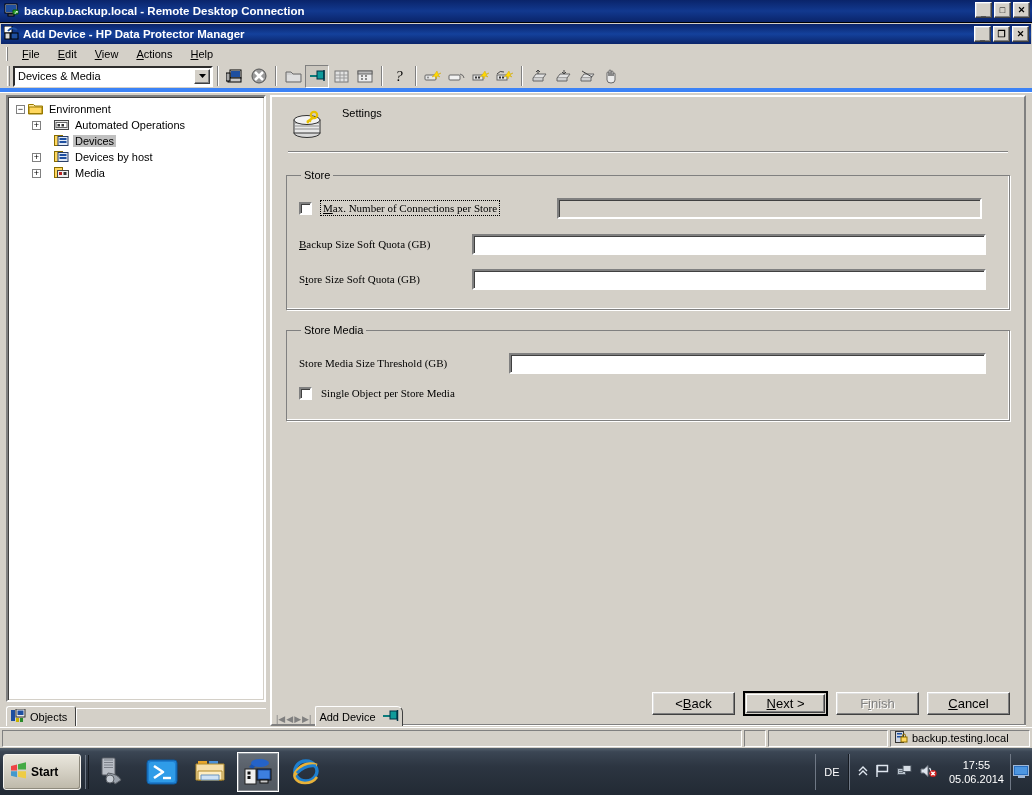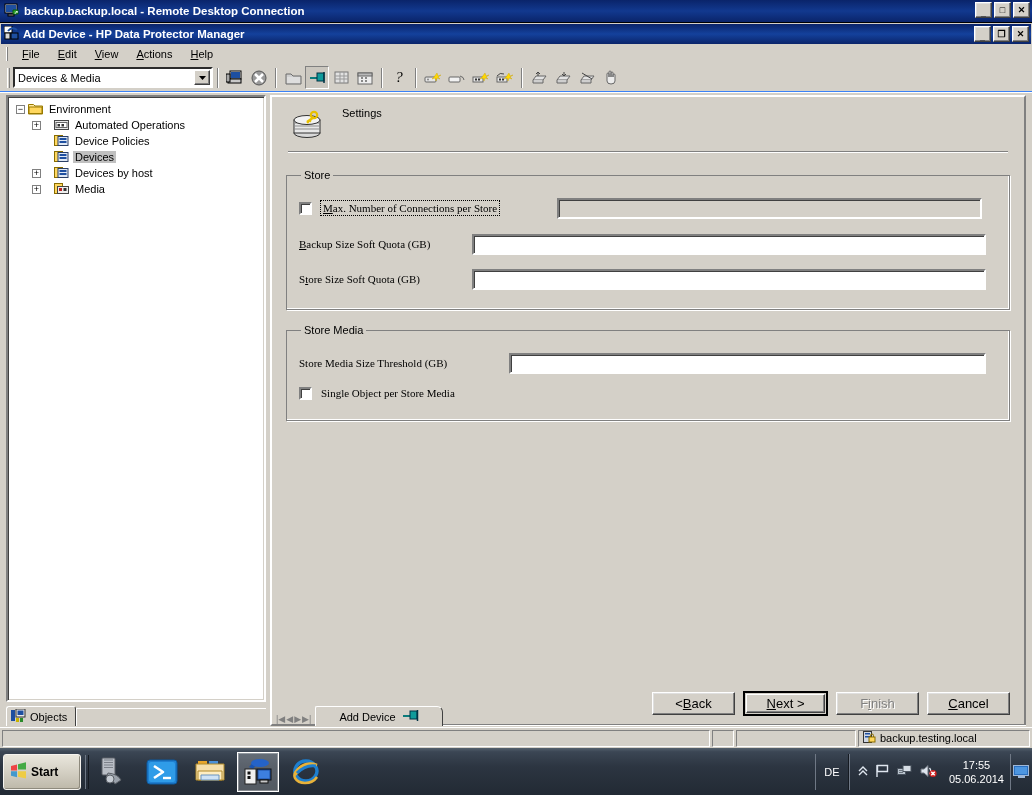--- a/index.html
+++ b/index.html
@@ -44,21 +44,21 @@
 
   
   .menubar { height: 20px; display: flex; align-items: center; padding-left: 6px; gap: 2px;
              background: #d4d0c8; border-bottom: none; }
   .menubar .sep-left { width: 2px; height: 14px; border-left: 1px solid #fff; border-right: 1px solid #808080; margin-right: 4px;}
   .menu-item { padding: 2px 8px; font-size: 11px; color: #000; cursor: default; }
   .menu-item u { text-decoration: underline; }
 
   
   .toolbar { height: 28px; display: flex; align-items: center; padding: 0 4px;
-             background: #d4d0c8; border-bottom: 1px solid #3b82f6; box-shadow: 0 1px 0 #fff; }
+             background: #d4d0c8; border-bottom: 4px solid #3b82f6; box-shadow: 0 1px 0 #fff; }
   .tb-grip { width: 3px; height: 20px; border-left: 1px solid #fff; border-right: 1px solid #808080; margin: 0 3px; }
   .combo { position: relative; width: 200px; height: 21px; background: #fff;
            border: 2px inset #d4d0c8; border-top-color:#808080; border-left-color:#808080;
            border-right-color:#fff; border-bottom-color:#fff;
            display: flex; align-items: center; padding-left: 3px; font-size: 11px; }
   .combo .arrowbtn { position: absolute; right: 1px; top: 1px; width: 16px; height: 15px;
         background: #d4d0c8; border: 1px solid #fff; border-right-color:#404040; border-bottom-color:#404040;
         box-shadow: inset -1px -1px 0 #808080; display:flex; align-items:center; justify-content:center; }
   .tb-sep { width: 2px; height: 20px; border-left: 1px solid #808080; border-right: 1px solid #fff; margin: 0 4px; }
   .tb-btn { width: 24px; height: 23px; display: flex; align-items: center; justify-content: center; }
@@ -107,21 +107,21 @@
   .btn.default { border: 2px solid #000; width: 85px; height: 25px; box-shadow: none; position: relative; }
   .btn.default .inner { position:absolute; inset:1px; border:1px solid #fff; border-right-color:#404040;
        border-bottom-color:#404040; box-shadow: inset -1px -1px 0 #808080; display:flex;
        align-items:center; justify-content:center; }
   .btn.disabled { color: #808080; text-shadow: 1px 1px 0 #fff; }
 
   
   .tabstrip { position: absolute; left: 272px; right: 6px; bottom: 22px; height: 22px;
               display: flex; align-items: flex-end; }
   .navbtns { display: flex; align-items: center; gap: 1px; padding: 0 4px 2px 4px; color: #808080; font-size: 9px; }
-  .doctab { height: 20px; display: flex; align-items: center; gap: 6px; padding: 0 23px;
+  .doctab { height: 20px; display: flex; align-items: center; gap: 6px; padding: 0 3px;
             background: #d4d0c8; border: 1px solid #fff; border-right-color: #404040; border-bottom: none;
             border-top-left-radius: 2px; border-top-right-radius: 6px; font-size: 11px; }
   .tabstrip-rest { flex: 1; height: 18px; border-bottom: 1px solid #fff; }
 
   
   .statusbar { position: absolute; left: 0; bottom: 0; width: 1032px; height: 21px;
                display: flex; align-items: center; padding: 0 2px; gap: 2px; background: #d4d0c8;
                border-top: 1px solid #fff; }
   .sb-cell { height: 17px; border: 1px solid #808080; border-right-color: #fff; border-bottom-color: #fff;
              display: flex; align-items: center; padding: 0 4px; gap: 4px; font-size: 11px; }
@@ -365,33 +365,20 @@
               <svg width="15" height="13" viewBox="0 0 15 13">
                 <rect x="0.5" y="2.5" width="14" height="9" fill="#e8e8e8" stroke="#444"></rect>
                 <rect x="2" y="4.5" width="11" height="5" fill="#fff" stroke="#666"></rect>
                 <rect x="3.5" y="6" width="2.5" height="2.5" fill="#333"></rect>
                 <rect x="7.5" y="6" width="2.5" height="2.5" fill="#333"></rect>
               </svg>
             </span>
             <span class="lbltxt">Automated Operations</span>
           </div>
 
-          <div class="tnode" style="padding-left:20px">
-            <div class="spacer"></div>
-            <span class="dots"></span>
-            <span style="margin-right:4px">
-              <svg width="15" height="13" viewBox="0 0 15 13">
-                <rect x="0.5" y="1.5" width="8" height="10" fill="#ffd75e" stroke="#8a6d00"></rect>
-                <rect x="4" y="2.5" width="10" height="9" fill="#dfe8f5" stroke="#2a3f66"></rect>
-                <rect x="5.5" y="4" width="7" height="2" fill="#1e4fa0"></rect>
-                <rect x="5.5" y="7" width="7" height="2" fill="#1e4fa0"></rect>
-              </svg>
-            </span>
-            <span class="lbltxt">Device Policies</span>
-          </div>
 
           <div class="tnode" style="padding-left:20px">
             <div class="spacer"></div>
             <span class="dots"></span>
             <span style="margin-right:4px">
               <svg width="15" height="13" viewBox="0 0 15 13">
                 <rect x="0.5" y="1.5" width="8" height="10" fill="#ffd75e" stroke="#8a6d00"></rect>
                 <rect x="4" y="2.5" width="10" height="9" fill="#dfe8f5" stroke="#2a3f66"></rect>
                 <rect x="5.5" y="4" width="7" height="2" fill="#1e4fa0"></rect>
                 <rect x="5.5" y="7" width="7" height="2" fill="#1e4fa0"></rect>
@@ -532,21 +519,21 @@
           </svg>
         </span>
       </div>
       <div class="tabstrip-rest"></div>
     </div>
 
     <div class="statusbar">
       <div class="sb-cell" style="flex:1"></div>
       <div class="sb-cell" style="width:22px"></div>
       <div class="sb-cell" style="width:120px"></div>
-      <div class="sb-cell" style="width:172px">
+      <div class="sb-cell" style="width:140px">
         <span>
           <svg width="13" height="12" viewBox="0 0 13 12">
             <rect x="0.5" y="0.5" width="8" height="11" fill="#cfd6e2" stroke="#333"></rect>
             <rect x="2" y="2" width="5" height="1.5" fill="#1e4fa0"></rect>
             <rect x="2" y="5" width="5" height="1.5" fill="#1e4fa0"></rect>
             <rect x="6" y="6" width="6" height="5" fill="#ffd75e" stroke="#8a6d00"></rect>
             <path d="M7.5 6 v-1.5 a1.5 1.5 0 0 1 3 0 V6" fill="none" stroke="#8a6d00"></path>
           </svg>
         </span>
         <span>backup.testing.local</span>

